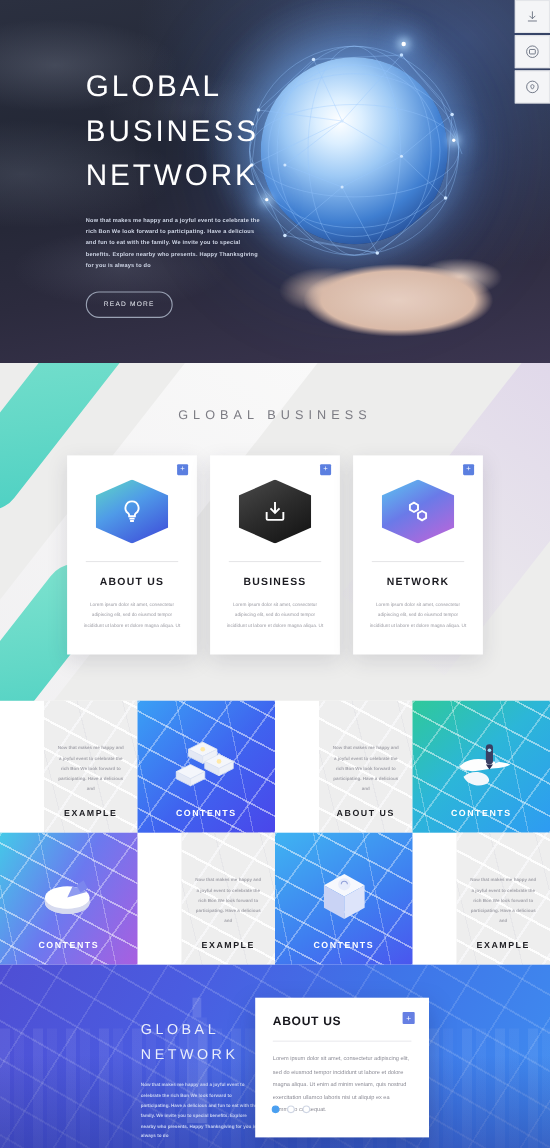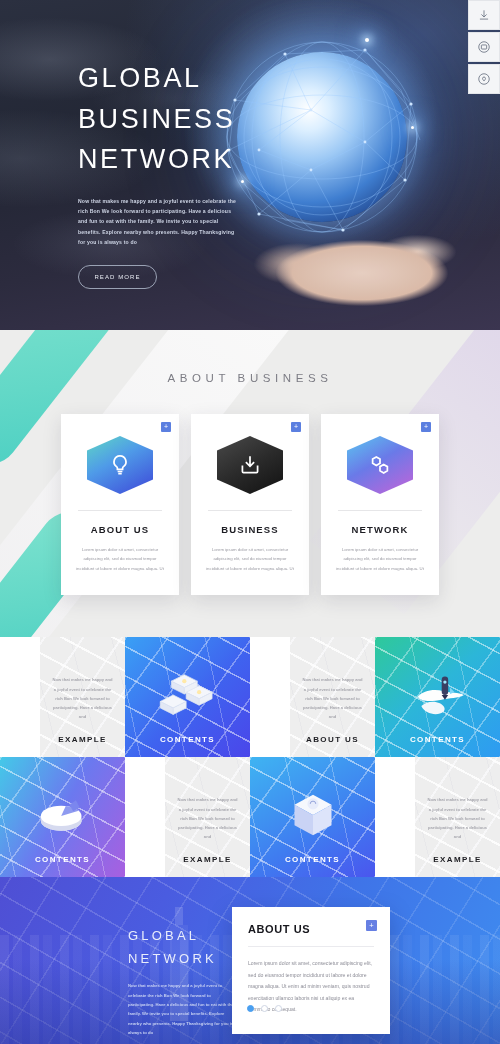--- a/index.html
+++ b/index.html
@@ -295,21 +295,21 @@
       <button class="read-more">READ MORE</button>
     </div>
   </section>
 
   <section class="cards-section">
     <div class="diag-pale"></div>
     <div class="diag-violet"></div>
     <div class="diag-bar b1"></div>
     <div class="diag-bar b2"></div>
 
-    <h2 class="section-head">ABOUT BUSINESS</h2>
+    <h2 class="section-head">GLOBAL BUSINESS</h2>
 
     <div class="card-row">
 
       <div class="card">
         <div class="card-plus">+</div>
         <div class="hex g1">
           <svg viewBox="0 0 24 24">
             <path d="M12 3.5a5.5 5.5 0 00-3.2 9.98c.5.37.8.95.8 1.57V16h4.8v-.95c0-.62.3-1.2.8-1.57A5.5 5.5 0 0012 3.5z"></path>
             <path d="M9.8 18h4.4M10.4 20h3.2"></path>
           </svg>

